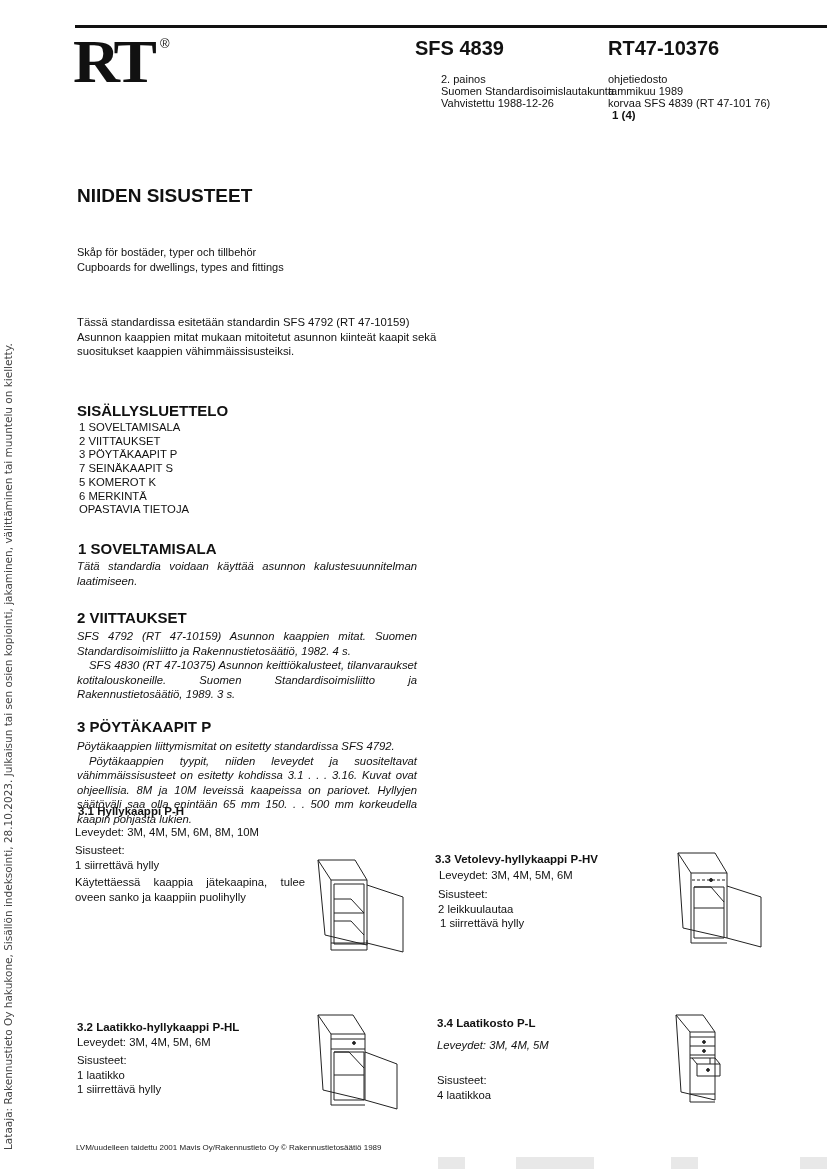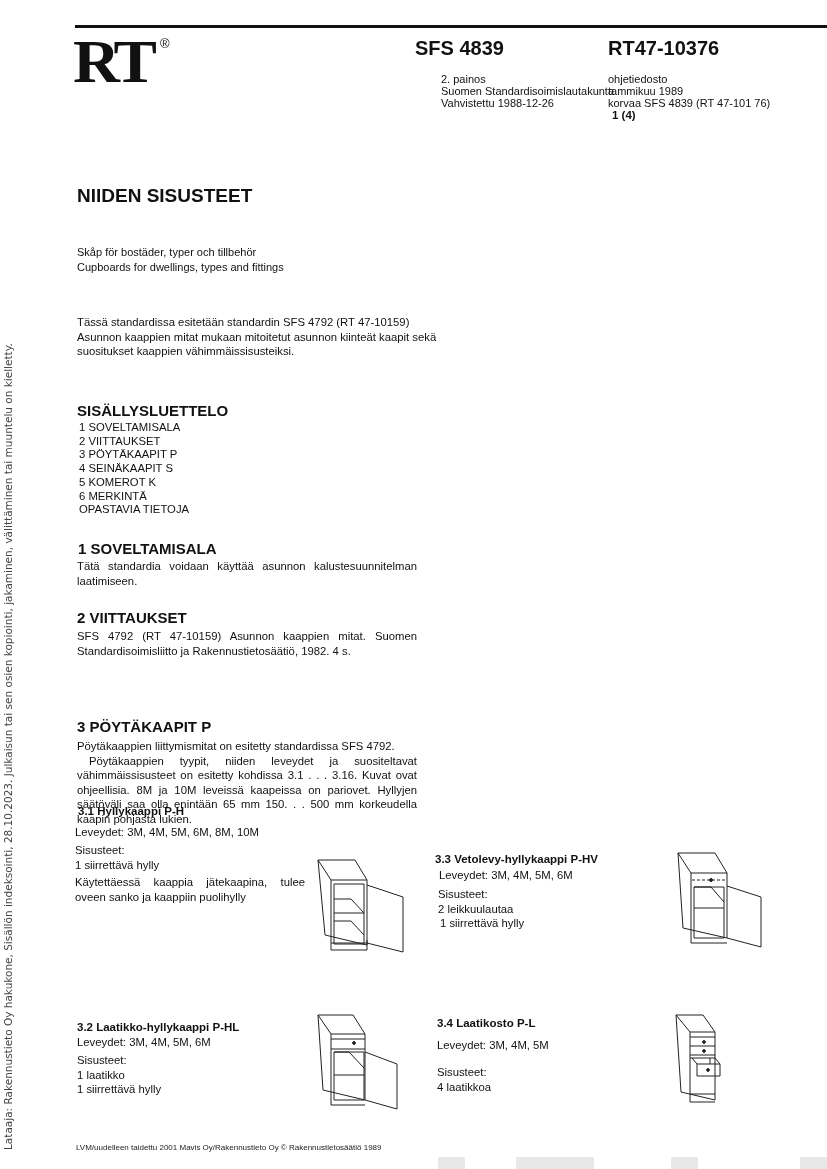--- a/index.html
+++ b/index.html
@@ -11,21 +11,21 @@
           font-size: 62px; line-height: 62px; letter-spacing: -4px; transform: scaleX(1.05); transform-origin: left; }
   .reg { left: 160px; top: 36px; font-size: 13px; }
   .code { font-weight: bold; font-size: 20px; }
   .small { font-size: 11px; line-height: 12px; }
   .title { left: 77px; top: 185px; font-weight: bold; font-size: 19px; line-height: 21px; }
   .sub { left: 77px; top: 245px; font-size: 11px; line-height: 15px; }
   .intro { left: 77px; top: 315px; font-size: 11.3px; line-height: 14.5px; width: 360px; }
   .h { font-weight: bold; font-size: 15px; }
   .body { font-size: 11.3px; line-height: 14.5px; }
   .toc { left: 79px; top: 421px; font-size: 11.3px; line-height: 13.7px; }
-  .para { width: 340px; text-align: justify; }
+  .para { width: 340px; text-align: justify; font-style: italic; }
   .indent { text-indent: 12px; }
   .sec-h { font-weight: bold; font-size: 11.5px; }
   .side { left: 2px; top: 1150px; transform: rotate(-90deg); transform-origin: left top;
           white-space: nowrap; font-family: "DejaVu Sans", sans-serif; font-size: 10.5px; color: #444; width: 830px; }
   .footer { left: 76px; top: 1143px; font-size: 8px; color: #222; text-align: right; }
   .gray { background: #e8e8e8; height: 12px; top: 1157px; }
   svg.cab { position: absolute; }
   svg.cab * { stroke: #222; fill: none; stroke-width: 1; }
 </style>
 </head>
@@ -59,32 +59,33 @@
   <div>Cupboards for dwellings, types and fittings</div>
 </div>
 
 <div class="abs intro">Tässä standardissa esitetään standardin SFS 4792 (RT 47-10159) Asunnon kaappien mitat mukaan mitoitetut asunnon kiinteät kaapit sekä suositukset kaappien vähimmäissisusteiksi.</div>
 
 <div class="abs h" style="left:77px;top:402px;">SISÄLLYSLUETTELO</div>
 <div class="abs toc">
   <div>1  SOVELTAMISALA</div>
   <div>2  VIITTAUKSET</div>
   <div>3  PÖYTÄKAAPIT  P</div>
-  <div>4  SEINÄKAAPIT  S</div>
+  <div>7  SEINÄKAAPIT  S</div>
   <div>5  KOMEROT  K</div>
   <div>6  MERKINTÄ</div>
   <div>OPASTAVIA TIETOJA</div>
 </div>
 
 <div class="abs h" style="left:78px;top:540px;">1  SOVELTAMISALA</div>
 <div class="abs body para" style="left:77px;top:559px;">Tätä standardia voidaan käyttää asunnon kalustesuunnitelman laatimiseen.</div>
 
 <div class="abs h" style="left:77px;top:609px;">2  VIITTAUKSET</div>
 <div class="abs body para" style="left:77px;top:629px;">
   <div>SFS 4792 (RT 47-10159) Asunnon kaappien mitat. Suomen Standardisoimisliitto ja Rakennustietosäätiö, 1982. 4 s.</div>
+  <div class="indent">SFS 4830 (RT 47-10375) Asunnon keittiökalusteet, tilanvaraukset kotitalouskoneille. Suomen Standardisoimisliitto ja Rakennustietosäätiö, 1989. 3 s.</div>
 </div>
 
 <div class="abs h" style="left:77px;top:718px;">3  PÖYTÄKAAPIT  P</div>
 <div class="abs body para" style="left:77px;top:739px;">
   <div>Pöytäkaappien liittymismitat on esitetty standardissa SFS 4792.</div>
   <div class="indent">Pöytäkaappien tyypit, niiden leveydet ja suositeltavat vähimmäissisusteet on esitetty kohdissa 3.1 . . . 3.16. Kuvat ovat ohjeellisia. 8M ja 10M leveissä kaapeissa on pariovet. Hyllyjen säätöväli saa olla enintään 65 mm 150. . . 500 mm korkeudella kaapin pohjasta lukien.</div>
 </div>
 
 <div class="abs body" style="left:75px;top:804px;width:230px;">
   <div class="sec-h" style="margin-bottom:6px;padding-left:3px;">3.1  Hyllykaappi  P-H</div>
@@ -132,21 +133,21 @@
   <path d="M3 3 L16 22 L50 22"></path>
   <path d="M16 22 L16 93 L50 93"></path>
   <path d="M16 27 L50 27 M16 37 L50 37"></path>
   <circle cx="39" cy="31" r="1.4" style="fill:#222"></circle>
   <path d="M19 40 L49 40 L49 88 L19 88 Z M19 63 L49 63 M19 40 L34 40 L49 56"></path>
   <path d="M50 40 L82 52 L82 97 L50 88"></path>
 </svg>
 
 <div class="abs body" style="left:437px;top:1016px;width:230px;">
   <div class="sec-h" style="margin-bottom:7px;">3.4  Laatikosto  P-L</div>
-  <div style="margin-bottom:13px;">Leveydet: 3M, 4M, 5M</div>
+  <div style="margin-bottom:21px;font-style:italic;">Leveydet: 3M, 4M, 5M</div>
   <div>Sisusteet:</div>
   <div>4  laatikkoa</div>
 </div>
 <svg class="cab" style="left:673px;top:1012px;" width="75" height="95">
   <path d="M3 3 L30 3 L42 20 L42 88 L8 80 L3 3 Z"></path>
   <path d="M3 3 L17 20 L42 20"></path>
   <path d="M17 20 L17 90 L42 90"></path>
   <path d="M17 25 L42 25 M17 34 L42 34 M17 43 L42 43"></path>
   <circle cx="31" cy="30" r="1.4" style="fill:#222"></circle>
   <circle cx="31" cy="39" r="1.4" style="fill:#222"></circle>

